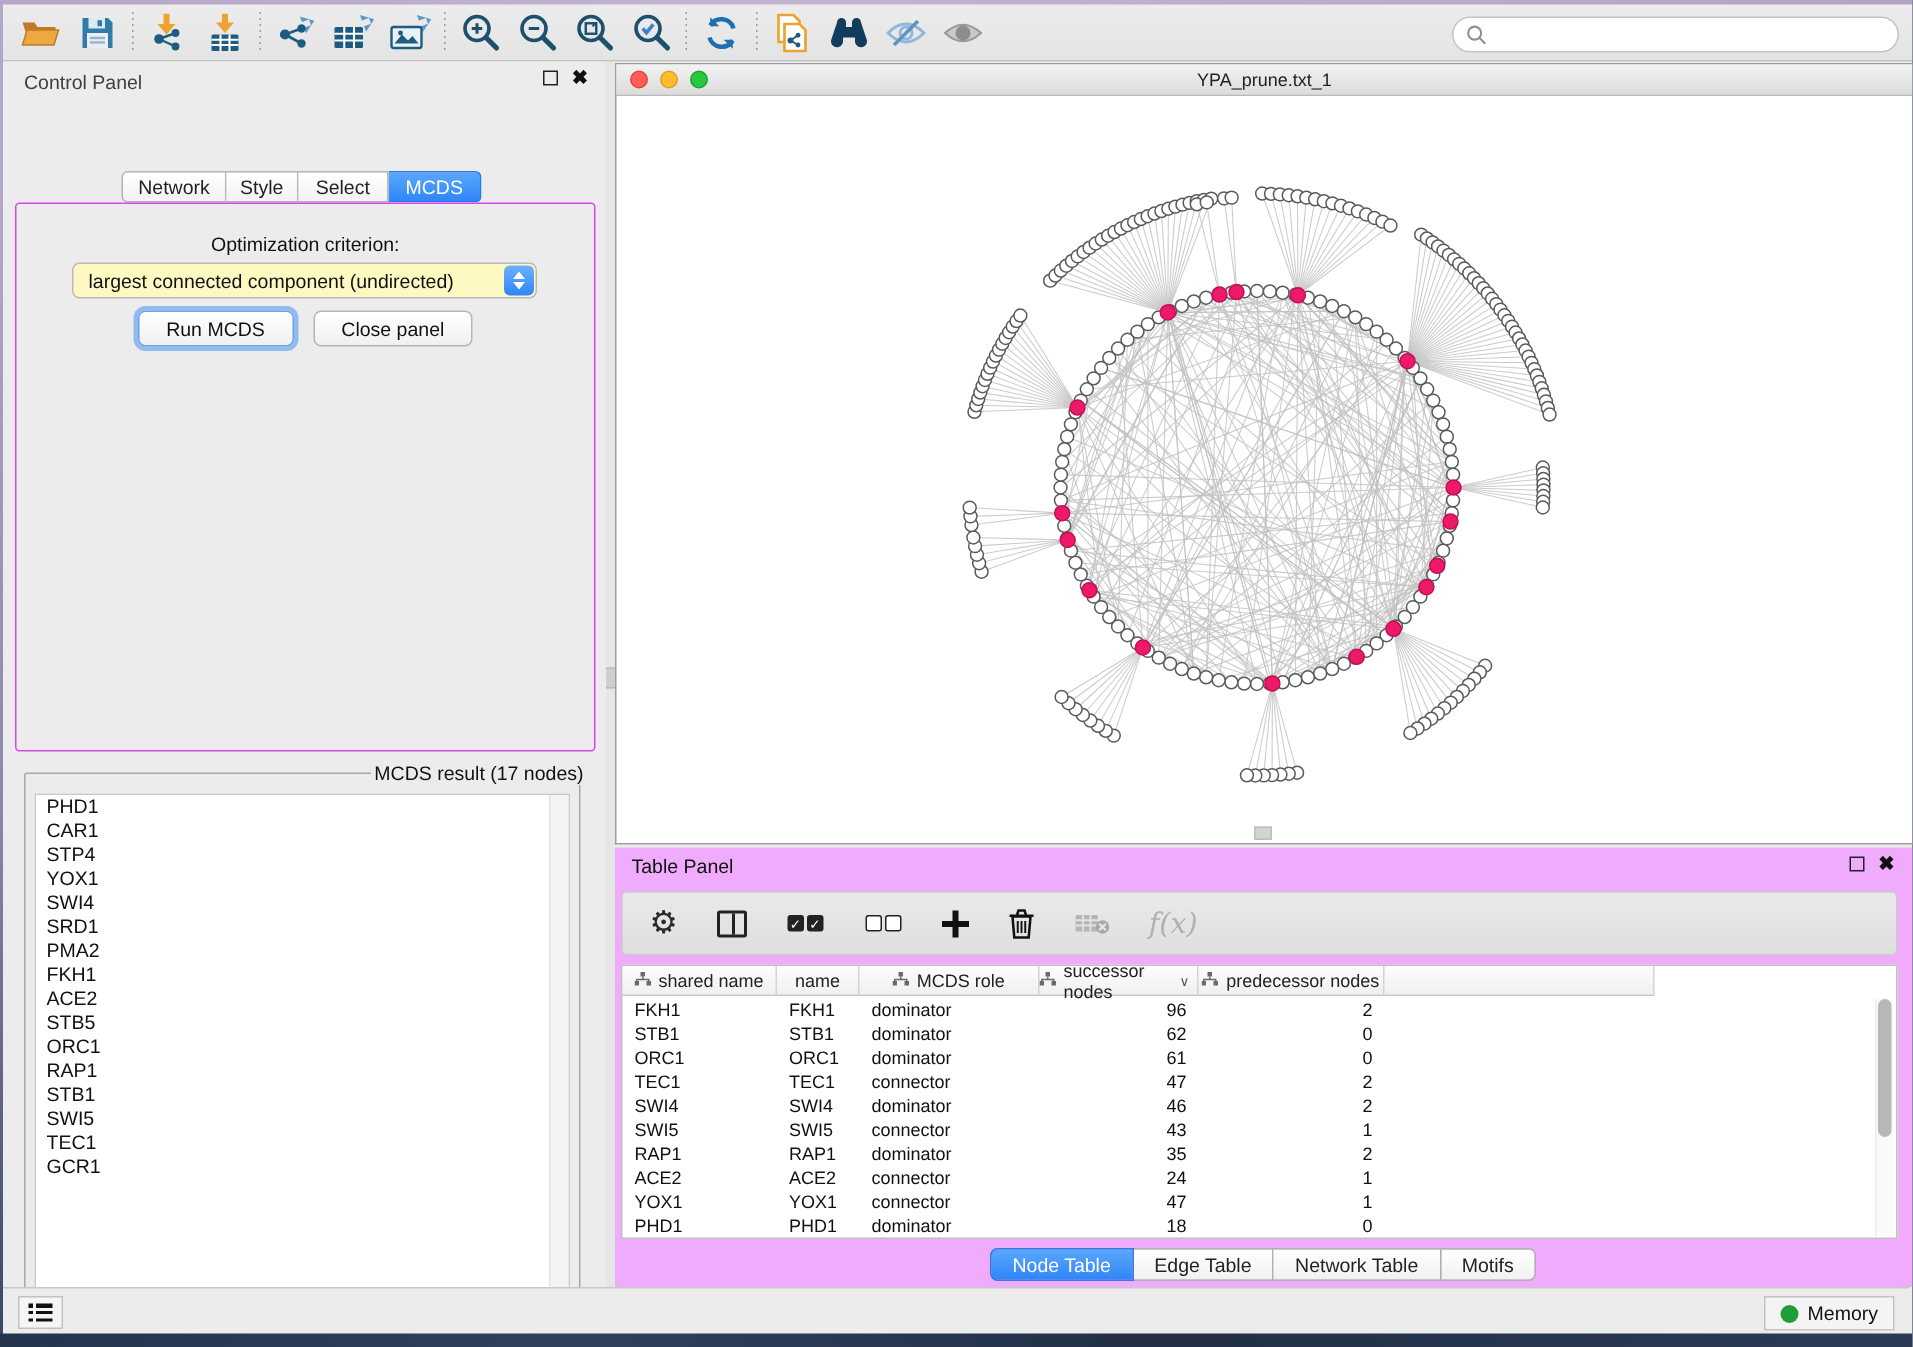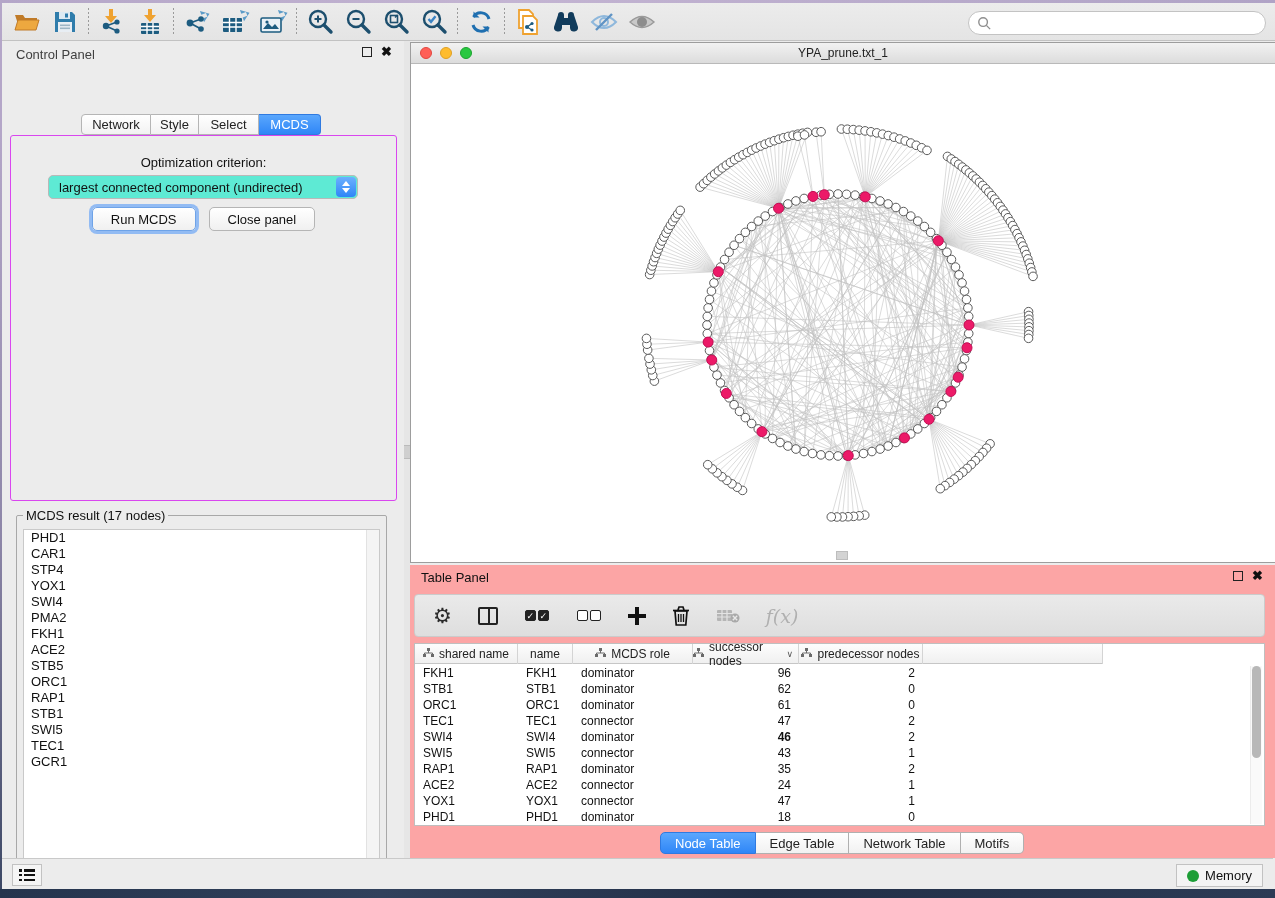--- a/index.html
+++ b/index.html
@@ -40,39 +40,39 @@
   .cp-tabs { position:absolute; left:79px; top:73px; height:32px; display:flex; }
   .cp-tab { height:21px; border:1px solid #b5b5b5; border-left:none; background:linear-gradient(#ffffff,#f2f2f2);
             font-size:13px; color:#222; display:flex; align-items:center; justify-content:center; }
   .cp-tab:first-child { border-left:1px solid #b5b5b5; border-radius:4px 0 0 4px; }
   .cp-tab:last-child { border-radius:0 4px 4px 0; }
   .cp-tab.active { background:linear-gradient(#5aa7fd,#2f86f7); color:#fff; border-color:#2f7ae0; }
 
   .cp-pane { position:absolute; left:8px; top:94px; width:387px; height:366px;
              border:1px solid #d946ef; border-radius:3px; background:#ececec; }
   .opt-label { position:absolute; left:0; top:19px; width:100%; text-align:center; font-size:13px; color:#111; }
-  .combo { position:absolute; left:37px; top:39px; width:310px; height:24px; background:#5eead4;
+  .combo { position:absolute; left:37px; top:39px; width:310px; height:24px; background:#fef9c3;
            border:1px solid #b9b9b9; border-radius:5px; display:flex; align-items:center;
            font-size:13px; color:#111; padding-left:10px; }
   .combo-stepper { position:absolute; right:1px; top:1px; width:20px; height:20px; border-radius:4px;
                    background:linear-gradient(#6cb0fe,#2f86f7); display:flex; flex-direction:column;
                    align-items:center; justify-content:center; gap:2px; }
   .tri-up { width:0; height:0; border-left:4px solid transparent; border-right:4px solid transparent;
             border-bottom:5px solid #fff; }
   .tri-down { width:0; height:0; border-left:4px solid transparent; border-right:4px solid transparent;
               border-top:5px solid #fff; }
   .cp-buttons { position:absolute; left:0; top:71px; width:100%; display:flex; justify-content:center; gap:13px; }
   .btn { height:24px; background:linear-gradient(#ffffff,#f0f0f0); border:1px solid #b5b5b5;
          border-radius:5px; font-size:13px; color:#111; padding:0 18px;
          display:flex; align-items:center; font-family:"Liberation Sans",sans-serif; }
   .btn.focused { box-shadow:0 0 0 3px rgba(99,161,247,.65); border-color:#6ea3e8; }
 
   fieldset.mcds-result { position:absolute; left:14px; top:467px; width:371px; height:371px;
                          border:1px solid #a8a8a8; border-radius:2px; padding:0; }
-  fieldset.mcds-result legend { font-size:13px; color:#111; margin-left:6px; padding:0 3px; }
+  fieldset.mcds-result legend { font-size:13px; color:#111; margin-left:6px; padding:0 3px;text-align:right; }
   .result-list { position:absolute; left:6px; top:6px; width:357px; height:352px; background:#fff;
                  border:1px solid #c9c9c9; overflow:hidden; }
   .result-scroll { position:absolute; right:0; top:0; width:13px; height:100%; background:#f4f4f4;
                    border-left:1px solid #e2e2e2; }
   .result-item { font-size:13px; color:#111; line-height:16px; padding-left:7px; }
 
   
   .v-divider { position:absolute; left:404px; top:41px; width:6px; height:817px; background:#e6e6e6; }
   .v-handle { position:absolute; left:0; top:404px; width:6px; height:14px; background:#cfcfcf;
               border-top:1px solid #bbb; border-bottom:1px solid #bbb; }
@@ -87,21 +87,21 @@
   .light { width:12px; height:12px; border-radius:50%; }
   .light.red { background:#ff5f57; border:1px solid #e2463e; }
   .light.yellow { background:#febc2e; border:1px solid #dfa023; }
   .light.green { background:#28c840; border:1px solid #1ba32f; }
   .net-title { position:absolute; left:0; width:100%; text-align:center; font-size:12px; color:#222; }
   .net-canvas { position:absolute; left:0; top:22px; }
   .h-handle { position:absolute; left:425px; bottom:2px; width:12px; height:9px; background:#d3d3d3;
               border:1px solid #bdbdbd; }
 
   
-  .table-panel { position:absolute; left:410px; top:565px; width:865px; height:293px; background:#fca5a5; }
+  .table-panel { position:absolute; left:410px; top:565px; width:865px; height:293px; background:#f0abfc; }
   .tp-header { position:absolute; left:0; top:0; width:100%; height:24px; display:flex; align-items:center; }
   .tp-title { font-size:13px; color:#111; padding-left:11px; }
   .tp-toolbar { position:absolute; left:4px; top:29px; width:851px; height:43px;
                 background:linear-gradient(#eaeaea,#dedede); border:1px solid #cbcbcb; border-radius:4px;
                 display:flex; align-items:center; gap:26px; padding-left:18px; }
   .tp-tool { display:flex; align-items:center; justify-content:center; }
   .gear { font-size:21px; color:#2b2b2b; line-height:21px; }
   .cols-icon { width:20px; height:18px; border:2px solid #222; border-radius:2px; position:relative; }
   .cols-icon::after { content:""; position:absolute; left:50%; top:0; width:2px; height:100%; background:#222; }
   .chk { width:11px; height:11px; border:1.5px solid #222; border-radius:2px; display:inline-flex;
@@ -329,20 +329,21 @@
     </div>
     <fieldset class="mcds-result">
       <legend>MCDS result (17 nodes)</legend>
       <div class="result-list" id="result-list">
         <div class="result-scroll"></div>
       <div class="result-item">PHD1</div>
           <div class="result-item">CAR1</div>
           <div class="result-item">STP4</div>
           <div class="result-item">YOX1</div>
           <div class="result-item">SWI4</div>
+          <div class="result-item">SRD1</div>
           <div class="result-item">PMA2</div>
           <div class="result-item">FKH1</div>
           <div class="result-item">ACE2</div>
           <div class="result-item">STB5</div>
           <div class="result-item">ORC1</div>
           <div class="result-item">RAP1</div>
           <div class="result-item">STB1</div>
           <div class="result-item">SWI5</div>
           <div class="result-item">TEC1</div>
           <div class="result-item">GCR1</div>
@@ -1138,21 +1139,21 @@
             <div class="td l" style="width: 103px;">TEC1</div>
             <div class="td l" style="width: 55px;">TEC1</div>
             <div class="td l" style="width: 120px;">connector</div>
             <div class="td r" style="width: 106px;">47</div>
             <div class="td r" style="width: 124px;">2</div>
           </div>
           <div class="tr">
             <div class="td l" style="width: 103px;">SWI4</div>
             <div class="td l" style="width: 55px;">SWI4</div>
             <div class="td l" style="width: 120px;">dominator</div>
-            <div class="td r" style="width: 106px; font-weight: bold;">46</div>
+            <div class="td r" style="width: 106px;">46</div>
             <div class="td r" style="width: 124px;">2</div>
           </div>
           <div class="tr">
             <div class="td l" style="width: 103px;">SWI5</div>
             <div class="td l" style="width: 55px;">SWI5</div>
             <div class="td l" style="width: 120px;">connector</div>
             <div class="td r" style="width: 106px;">43</div>
             <div class="td r" style="width: 124px;">1</div>
           </div>
           <div class="tr">

